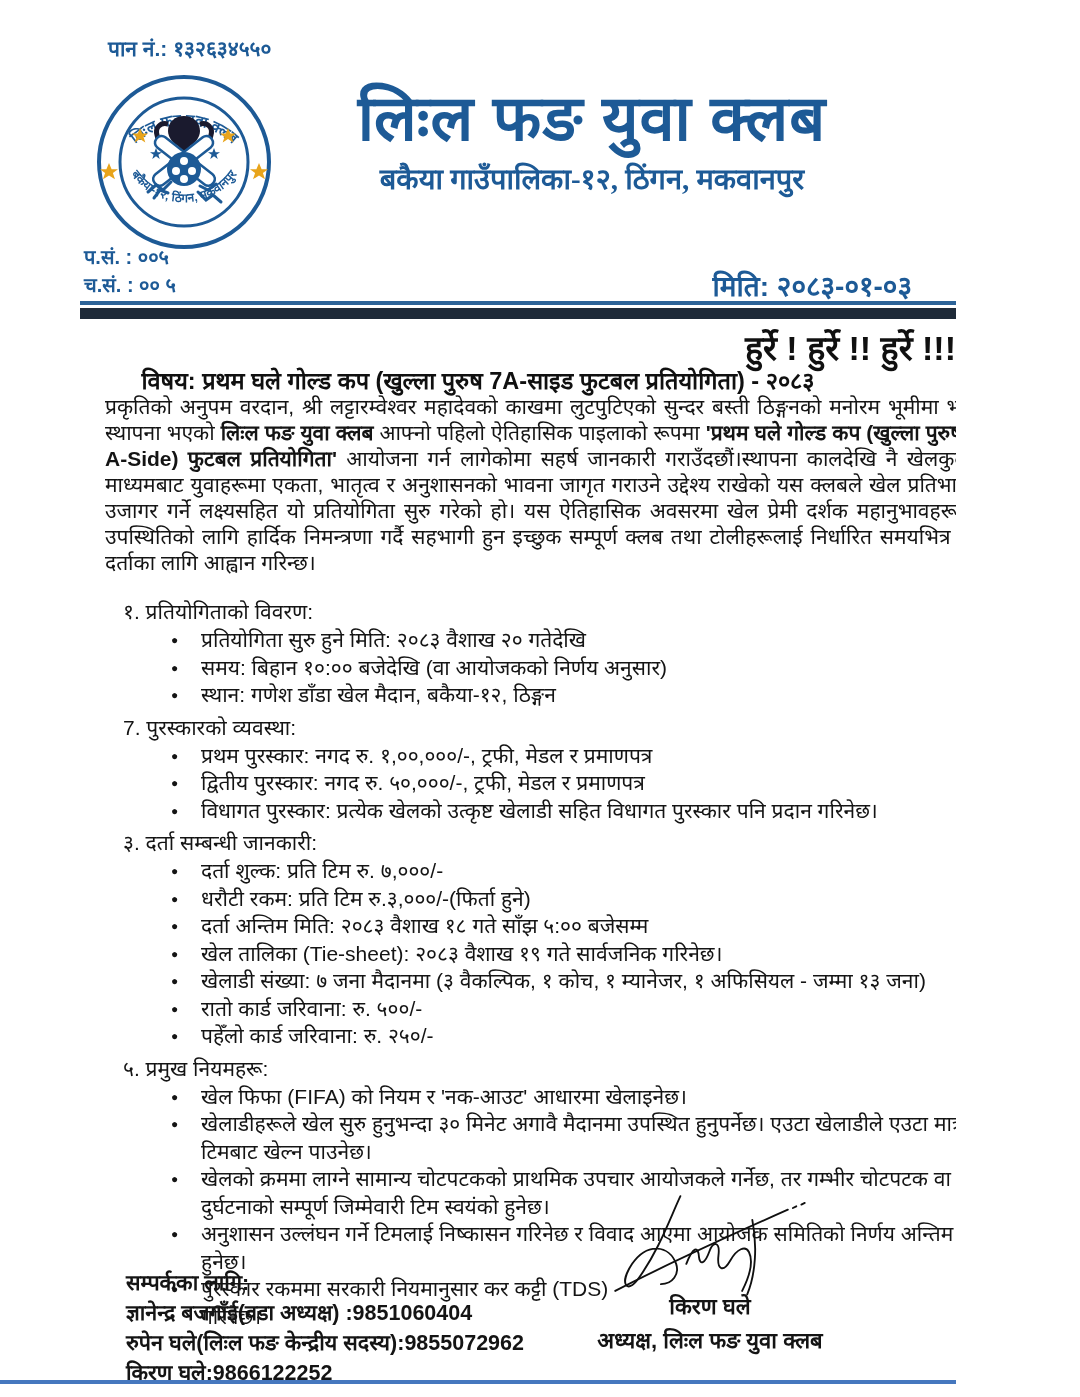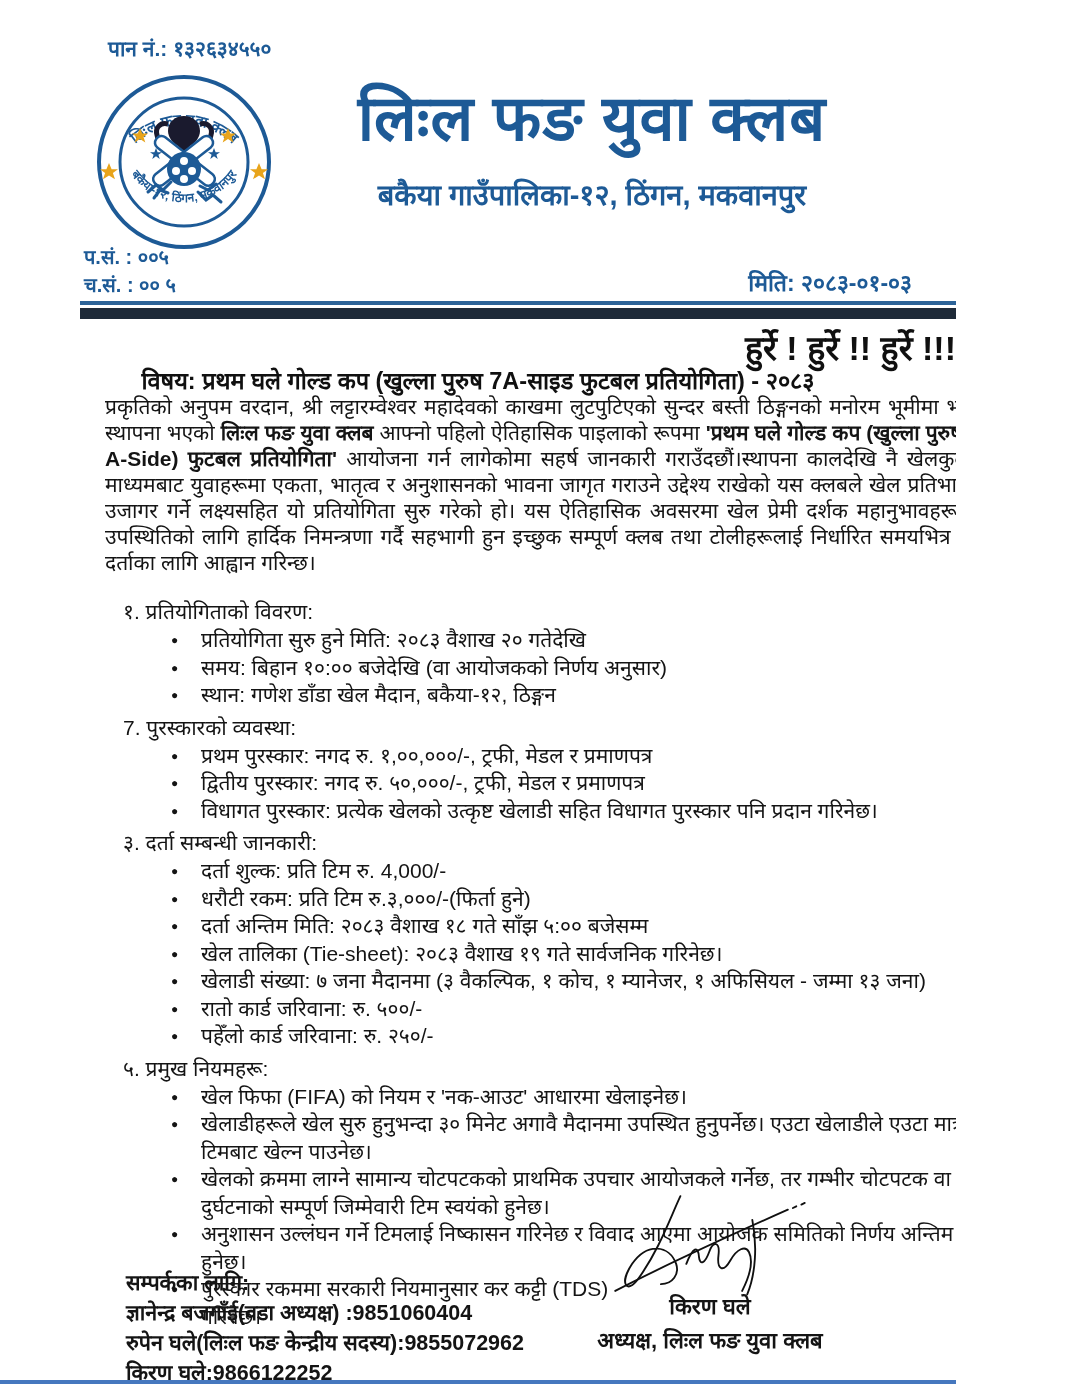--- a/index.html
+++ b/index.html
@@ -9,23 +9,23 @@
     background:#ffffff;
     font-family:"Liberation Sans","DejaVu Sans",sans-serif;
     color:#141414;
     overflow:hidden;
   }
   .pan{position:absolute;top:34px;left:108px;font-size:21px;font-weight:bold;color:#1d5a96;}
   .header-row{position:absolute;top:74px;left:96px;right:44px;display:flex;align-items:flex-start;}
   .logo-box{width:176px;height:176px;flex:0 0 auto;}
   .header-text{flex:1;text-align:center;padding-top:8px;}
   .club-name{font-size:63px;font-weight:bold;color:#1d5a96;line-height:1.15;letter-spacing:1px;}
-  .club-address{font-size:29px;font-weight:bold;color:#1d5a96;margin-top:20px;}
+  .club-address{font-size:29px;font-weight:bold;color:#1d5a96;margin-top:4px;font-family:Liberation Serif, serif;}
   .refs{position:absolute;top:243px;left:84px;font-size:20px;font-weight:bold;color:#1d5a96;line-height:28px;}
-  .date{position:absolute;top:266px;right:44px;font-size:23px;font-weight:bold;color:#1d5a96;}
+  .date{position:absolute;top:266px;right:44px;font-size:28px;font-weight:bold;color:#1d5a96;}
   .rules{position:absolute;top:301px;left:80px;width:962px;}
   .rule-thin{height:4px;background:#2c6398;}
   .rule-thick{height:11px;background:#1e2a38;margin-top:3px;}
   .doc-title{position:absolute;top:324px;left:0;width:100%;text-align:right;font-size:34px;font-weight:bold;color:#101010;}
   .doc-subject{position:absolute;top:364px;left:0;width:100%;text-align:center;font-size:23.5px;font-weight:bold;color:#101010;}
   .body-block{position:absolute;top:394px;left:105px;width:882px;}
   .para{font-size:21px;line-height:26px;text-align:justify;}
   .sections{margin-top:22px;}
   .section{margin:0;}
   .section-heading{font-size:21px;line-height:28px;margin-left:18px;margin-top:5px;}
@@ -143,21 +143,21 @@
         <ul>
           <li>प्रथम पुरस्कार: नगद रु. १,००,०००/-, ट्रफी, मेडल र प्रमाणपत्र</li>
           <li>द्वितीय पुरस्कार: नगद रु. ५०,०००/-, ट्रफी, मेडल र प्रमाणपत्र</li>
           <li>विधागत पुरस्कार: प्रत्येक खेलको उत्कृष्ट खेलाडी सहित विधागत पुरस्कार पनि प्रदान गरिनेछ।</li>
         </ul>
       </div>
 
       <div class="section">
         <div class="section-heading">३. दर्ता सम्बन्धी जानकारी:</div>
         <ul>
-          <li>दर्ता शुल्क: प्रति टिम रु. 4,000/-</li>
+          <li>दर्ता शुल्क: प्रति टिम रु. ७,०००/-</li>
           <li>धरौटी रकम: प्रति टिम रु.३,०००/-(फिर्ता हुने)</li>
           <li>दर्ता अन्तिम मिति: २०८३ वैशाख १८ गते साँझ ५:०० बजेसम्म</li>
           <li>खेल तालिका (Tie-sheet): २०८३ वैशाख १९ गते सार्वजनिक गरिनेछ।</li>
           <li>खेलाडी संख्या: ७ जना मैदानमा (३ वैकल्पिक, १ कोच, १ म्यानेजर, १ अफिसियल - जम्मा १३ जना)</li>
         </ul>
       </div>
 
       <div class="section">
         <ul>
           <li>रातो कार्ड जरिवाना: रु. ५००/-</li>

